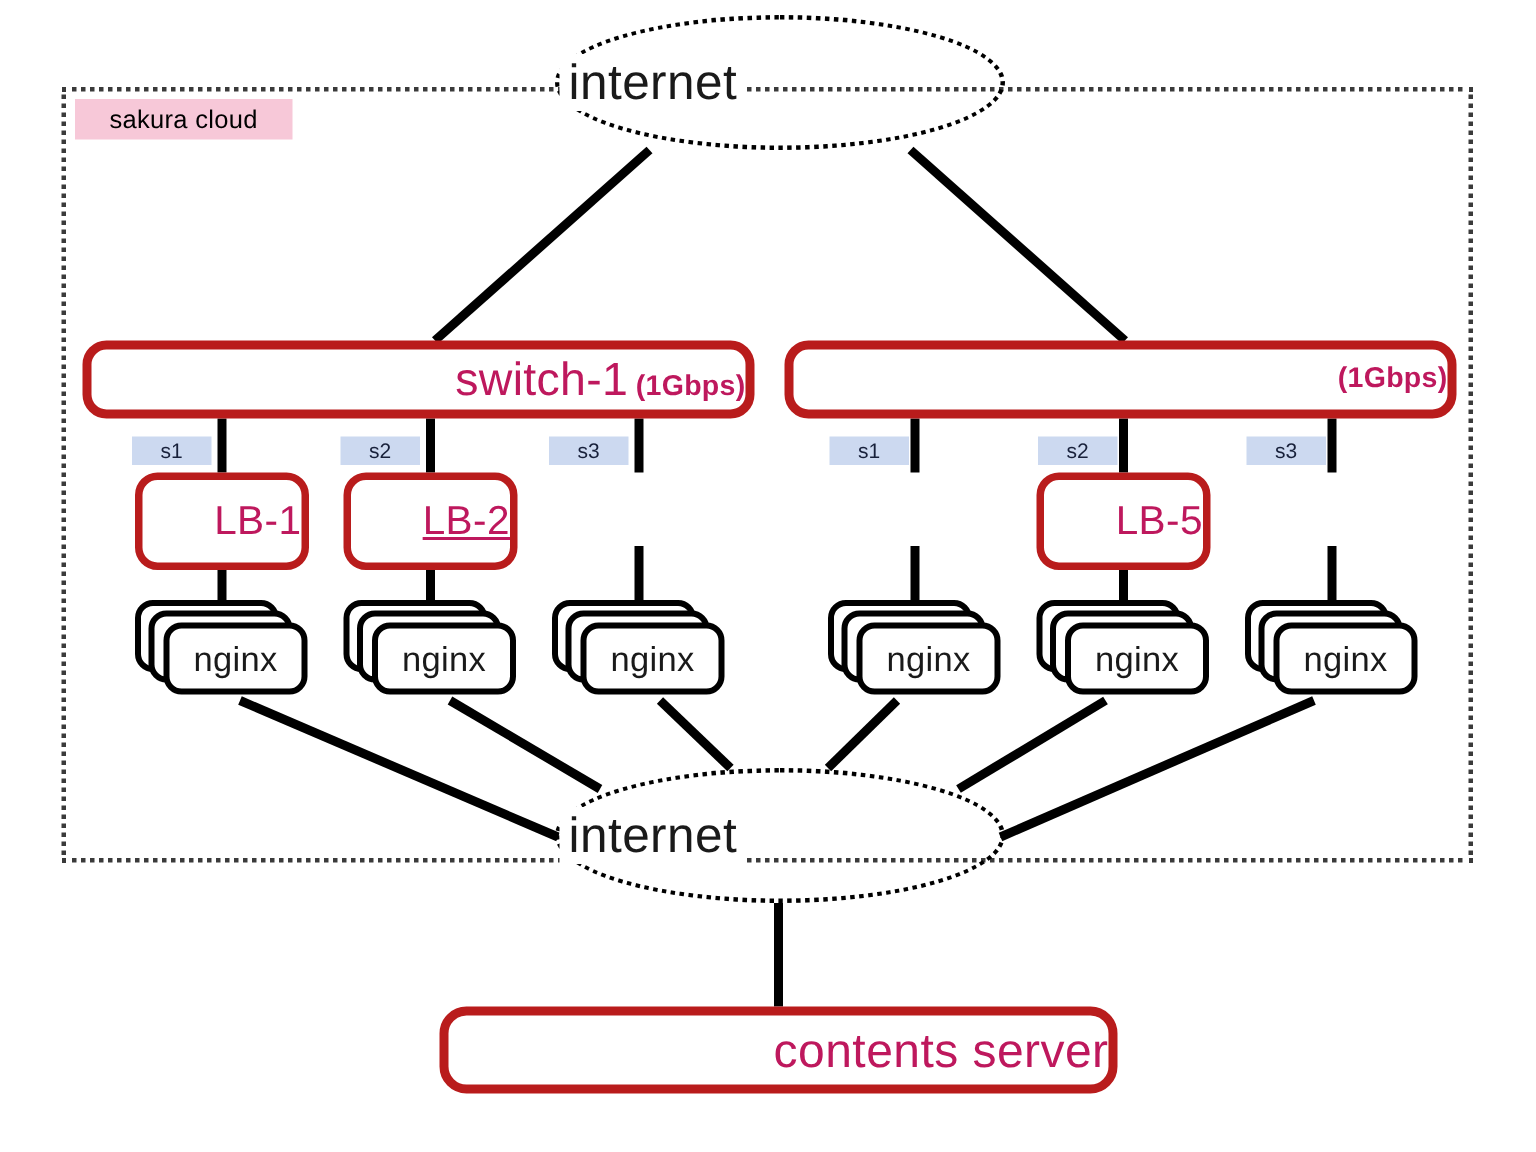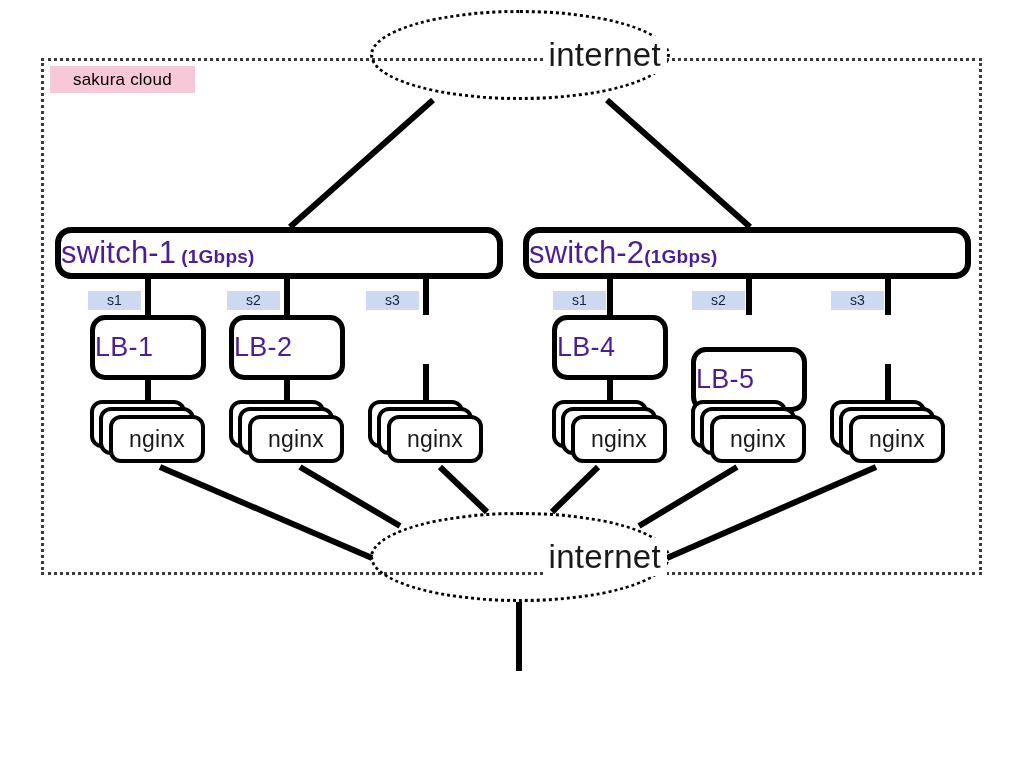--- a/index.html
+++ b/index.html
@@ -53,21 +53,21 @@
 
   
   .ellipse-node {
     position: absolute;
     border: 3px dotted #000000;
     border-radius: 50%;
     box-sizing: border-box;
     background: transparent;
     display: flex;
     align-items: center;
-    justify-content: flex-end;
+    justify-content: flex-start;
   }
   .ellipse-node .node-text {
     font-size: 33px;
     color: #1a1a1a;
     letter-spacing: 0.3px;
     background: #ffffff;
     padding: 0 6px;
   }
   #internet-top {
     left: 370px;
@@ -80,26 +80,26 @@
     top: 512px;
     width: 300px;
     height: 90px;
   }
 
   
   .rect-node {
     position: absolute;
     box-sizing: border-box;
     background: #ffffff;
-    border: 5px solid #000000;
+    border: 5px solid #b91c1c;
     border-radius: 14px;
     display: flex;
     align-items: center;
-    justify-content: flex-start;
-    color: #4c1d95;
+    justify-content: flex-end;
+    color: #be185d;
   }
 
   .switch-node {
     height: 52px;
     border-radius: 16px;
     border-width: 6px;
   }
   #switch-1 { left: 55px;  top: 227px; width: 448px; }
   #switch-2 { left: 523px; top: 227px; width: 448px; }
   .switch-label {
@@ -219,42 +219,38 @@
   </div>
 
   <div class="rect-node switch-node" id="switch-1">
     <span class="switch-label sw1">
       <span class="switch-name">switch-1</span>
       <span class="switch-speed">(1Gbps)</span>
     </span>
   </div>
   <div class="rect-node switch-node" id="switch-2">
     <span class="switch-label sw2">
-      <span class="switch-name">switch-2</span>
       <span class="switch-speed">(1Gbps)</span>
     </span>
   </div>
 
   <div class="port-tag" style="left:88px;  top:291px;">s1</div>
   <div class="port-tag" style="left:227px; top:291px;">s2</div>
   <div class="port-tag" style="left:366px; top:291px;">s3</div>
   <div class="port-tag" style="left:553px; top:291px;">s1</div>
   <div class="port-tag" style="left:692px; top:291px;">s2</div>
   <div class="port-tag" style="left:831px; top:291px;">s3</div>
 
   <div class="rect-node lb-node" style="left:90px;  top:315px;">
     <span>LB-1</span>
   </div>
-  <div class="rect-node lb-node" style="left:229px; top:315px;">
+  <div class="rect-node lb-node" style="left:229px; top:315px;text-decoration:underline;">
     <span>LB-2</span>
   </div>
-  <div class="rect-node lb-node" style="left:552px; top:315px;">
-    <span>LB-4</span>
-  </div>
-  <div class="rect-node lb-node" style="left:691px; top:315px;margin-top:32px;">
+  <div class="rect-node lb-node" style="left:691px; top:315px;">
     <span>LB-5</span>
   </div>
 
   <div class="nginx-stack" style="left:90px;  top:400px;">
     <div class="layer l3"></div>
     <div class="layer l2"></div>
     <div class="layer l1">
       <span class="nginx-text">nginx</span>
     </div>
   </div>
@@ -291,14 +287,17 @@
     <div class="layer l2"></div>
     <div class="layer l1">
       <span class="nginx-text">nginx</span>
     </div>
   </div>
 
   <div class="ellipse-node" id="internet-bottom">
     <span class="node-text">internet</span>
   </div>
 
+  <div class="rect-node" id="contents-server">
+    <span>contents server</span>
+  </div>
 
 </div>
 
 </body></html>

